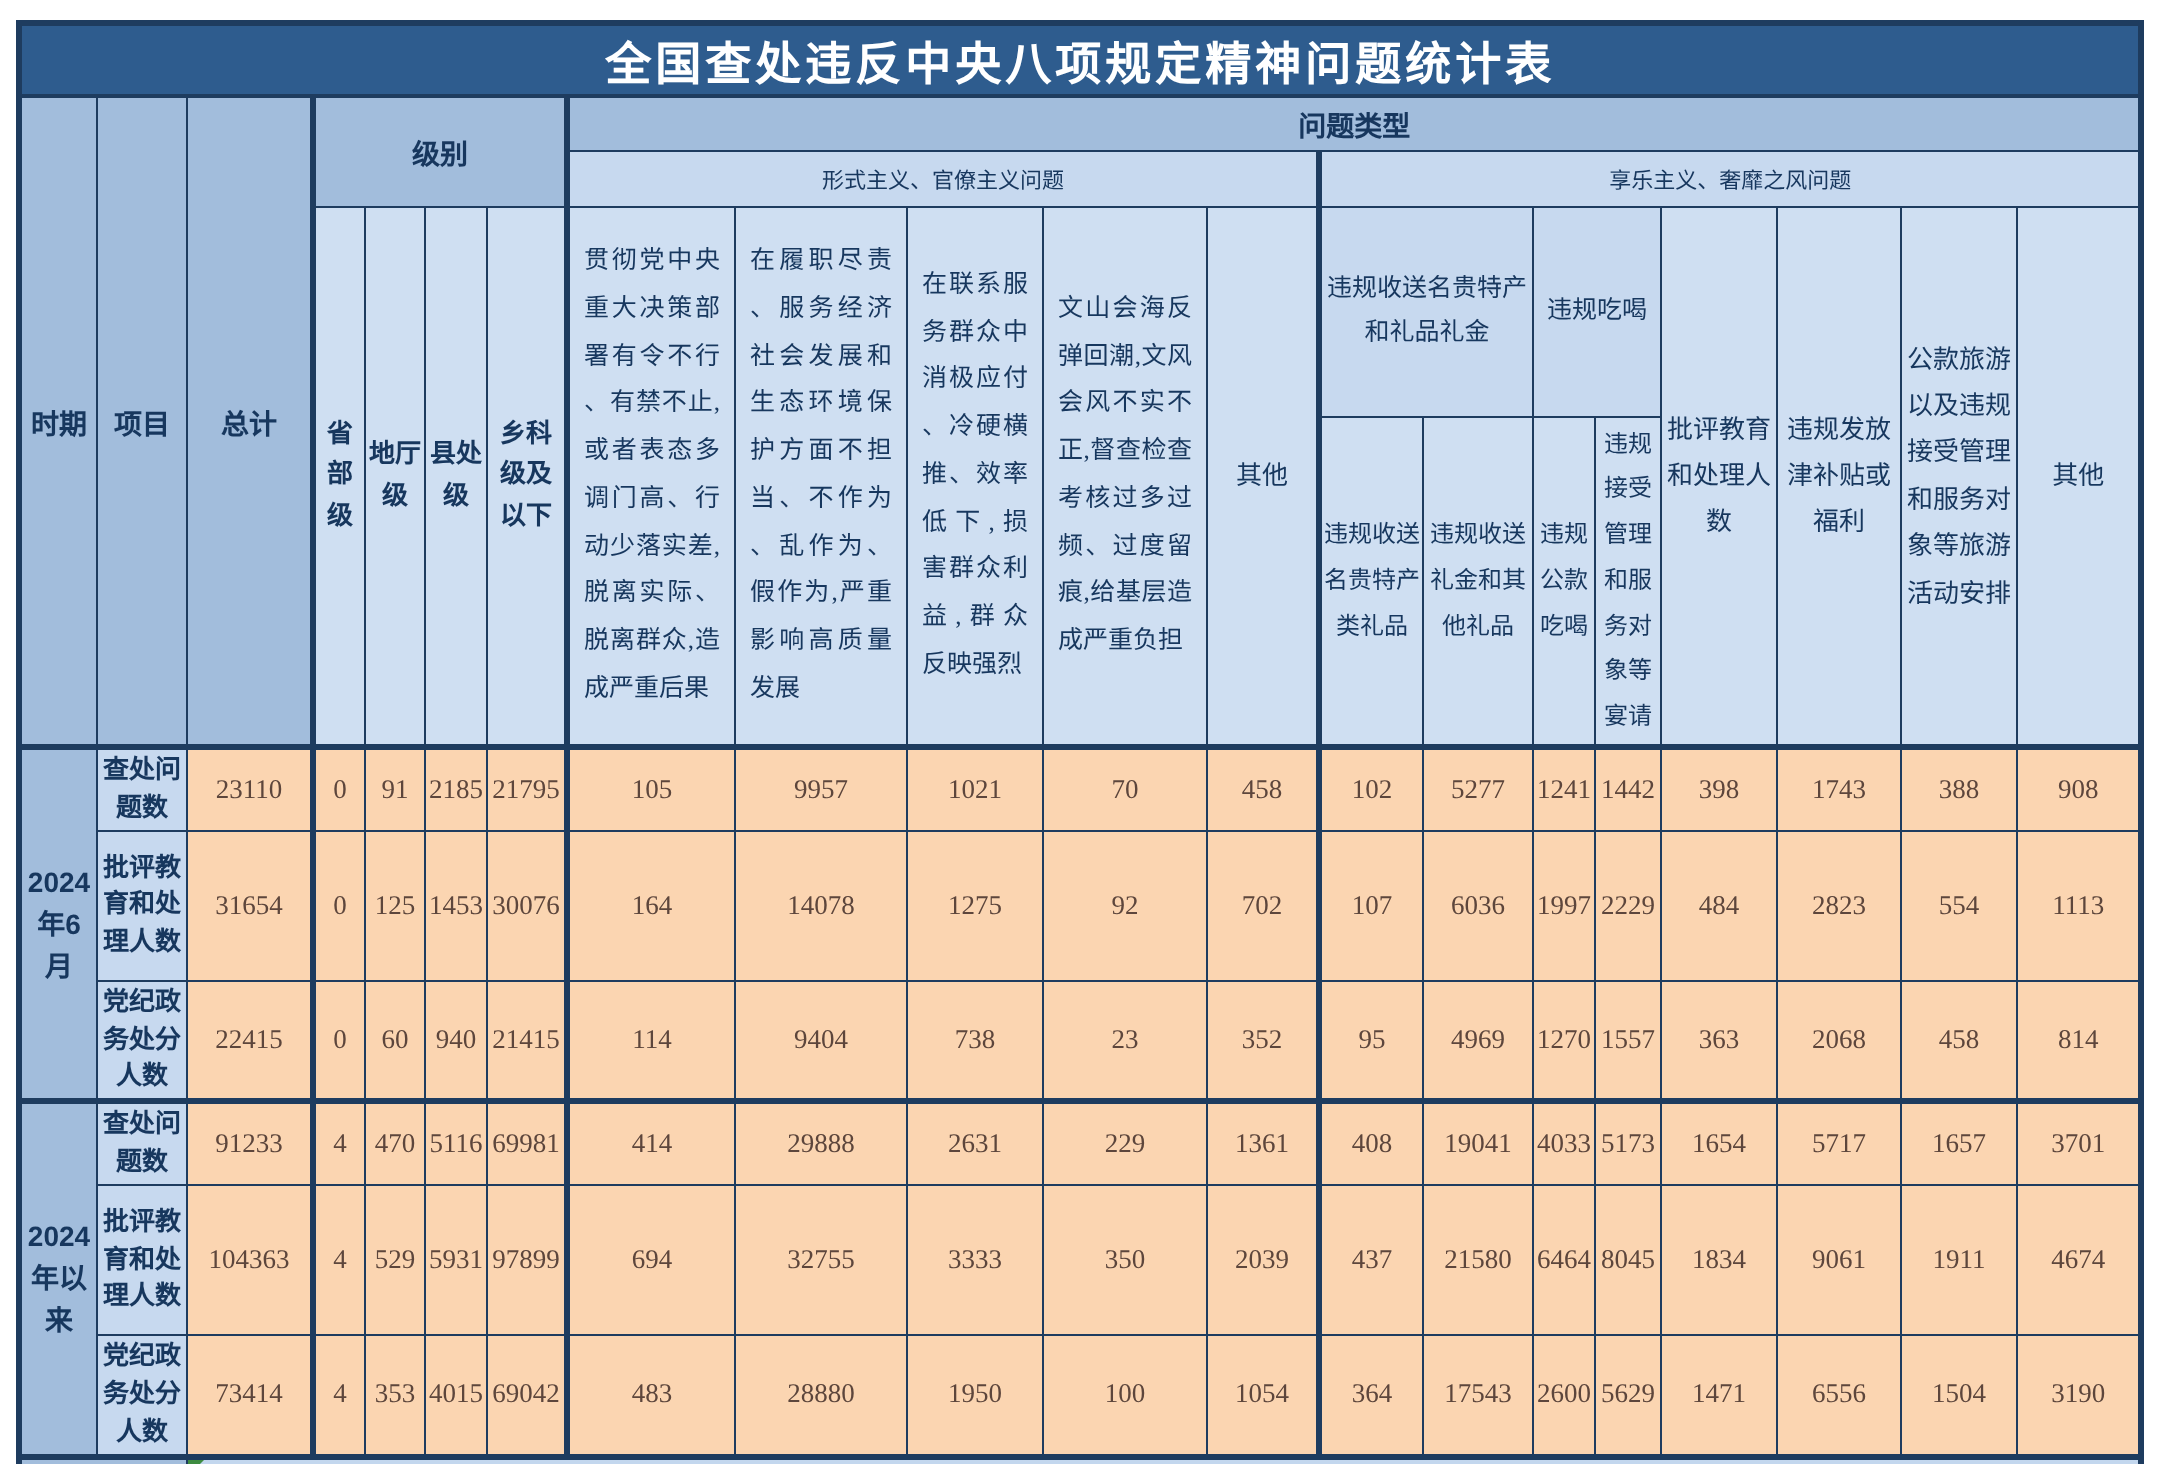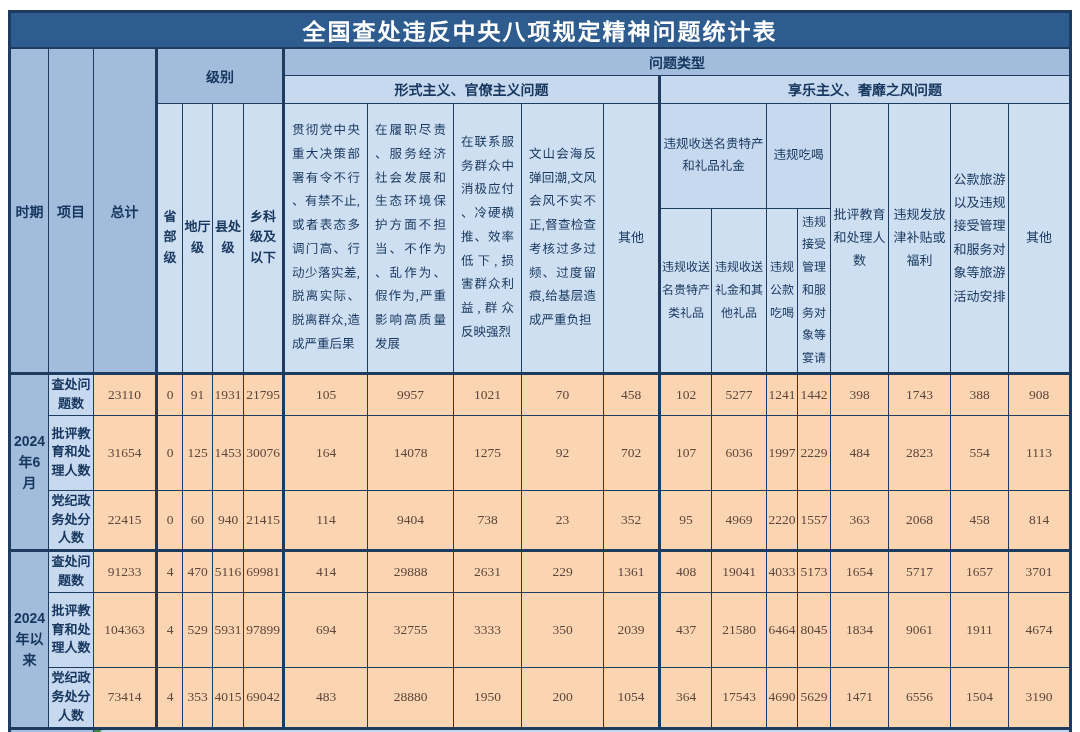--- a/index.html
+++ b/index.html
@@ -10,21 +10,21 @@
   *{box-sizing:border-box;margin:0;padding:0;}
   html,body{width:1080px;height:732px;background:#fff;overflow:hidden;}
   body{font-family:"Liberation Sans",sans-serif;}
   .page{padding:10px 8px 0 8px;}
   table{border-collapse:collapse;table-layout:fixed;width:1064px;border:3px solid var(--bd);}
   td{border:1px solid var(--bd);text-align:center;vertical-align:middle;color:var(--navy);
      word-break:break-all;line-break:anywhere;overflow:hidden;}
   .title-cell{background:var(--titleBg);color:#fff;font-size:23px;font-weight:bold;
      letter-spacing:2px;border-bottom:2px solid var(--bd);}
   .med{background:var(--medBg);font-weight:bold;font-size:14px;}
-  .light{background:var(--lightBg);font-weight:bold;font-size:14px;margin-top:48px;}
+  .light{background:var(--lightBg);font-weight:normal;font-size:11px;margin-top:48px;}
   .grp{background:var(--lightBg);font-weight:normal;font-size:12.5px;
        font-family:"Liberation Serif",serif;line-height:1.7;padding:2px;}
   .lvl{background:var(--descBg);font-weight:bold;font-size:13px;padding:1px;line-height:1.6;}
   .desc{background:var(--descBg);font-weight:normal;font-size:12.5px;text-align:justify;
         font-family:"Liberation Serif",serif;line-height:1.9;padding:6px 7px;vertical-align:middle;}
   .oth{background:var(--descBg);font-weight:normal;font-size:13px;
        font-family:"Liberation Serif",serif;padding:1px;line-height:1.8;}
   .sub{background:var(--descBg);font-weight:normal;font-size:12px;
        font-family:"Liberation Serif",serif;line-height:1.9;padding:2px 1px;}
   .period{background:var(--medBg);font-weight:bold;font-size:14px;line-height:1.5;padding:1px;}
@@ -109,21 +109,21 @@
     <td class="sub">违规公款吃喝</td>
     <td class="sub">违规接受管理和服务对象等宴请</td>
   </tr>
 
   <tr style="height:37px">
     <td rowspan="3" class="period bt">2024年6月</td>
     <td class="plabel bt">查处问题数</td>
     <td class="num bt">23110</td>
     <td class="num bt bl">0</td>
     <td class="num bt">91</td>
-    <td class="num bt">1931</td>
+    <td class="num bt">2185</td>
     <td class="num bt">21795</td>
     <td class="num bt bl">105</td>
     <td class="num bt">9957</td>
     <td class="num bt">1021</td>
     <td class="num bt">70</td>
     <td class="num bt">458</td>
     <td class="num bt bl">102</td>
     <td class="num bt">5277</td>
     <td class="num bt">1241</td>
     <td class="num bt">1442</td>
@@ -160,21 +160,21 @@
     <td class="num">60</td>
     <td class="num">940</td>
     <td class="num">21415</td>
     <td class="num bl">114</td>
     <td class="num">9404</td>
     <td class="num">738</td>
     <td class="num">23</td>
     <td class="num">352</td>
     <td class="num bl">95</td>
     <td class="num">4969</td>
-    <td class="num">2220</td>
+    <td class="num">1270</td>
     <td class="num">1557</td>
     <td class="num">363</td>
     <td class="num">2068</td>
     <td class="num">458</td>
     <td class="num">814</td>
   </tr>
 
   <tr style="height:35px">
     <td rowspan="3" class="period bt">2024年以来</td>
     <td class="plabel bt">查处问题数</td>
@@ -221,25 +221,25 @@
   <tr style="height:56px">
     <td class="plabel">党纪政务处分人数</td>
     <td class="num">73414</td>
     <td class="num bl">4</td>
     <td class="num">353</td>
     <td class="num">4015</td>
     <td class="num">69042</td>
     <td class="num bl">483</td>
     <td class="num">28880</td>
     <td class="num">1950</td>
-    <td class="num">200</td>
+    <td class="num">100</td>
     <td class="num">1054</td>
     <td class="num bl">364</td>
     <td class="num">17543</td>
-    <td class="num">4690</td>
+    <td class="num">2600</td>
     <td class="num">5629</td>
     <td class="num">1471</td>
     <td class="num">6556</td>
     <td class="num">1504</td>
     <td class="num">3190</td>
   </tr>
 
   <tr style="height:42px">
     <td colspan="2" class="note-label bt">备注</td>
     <td colspan="18" class="note-body bt">

